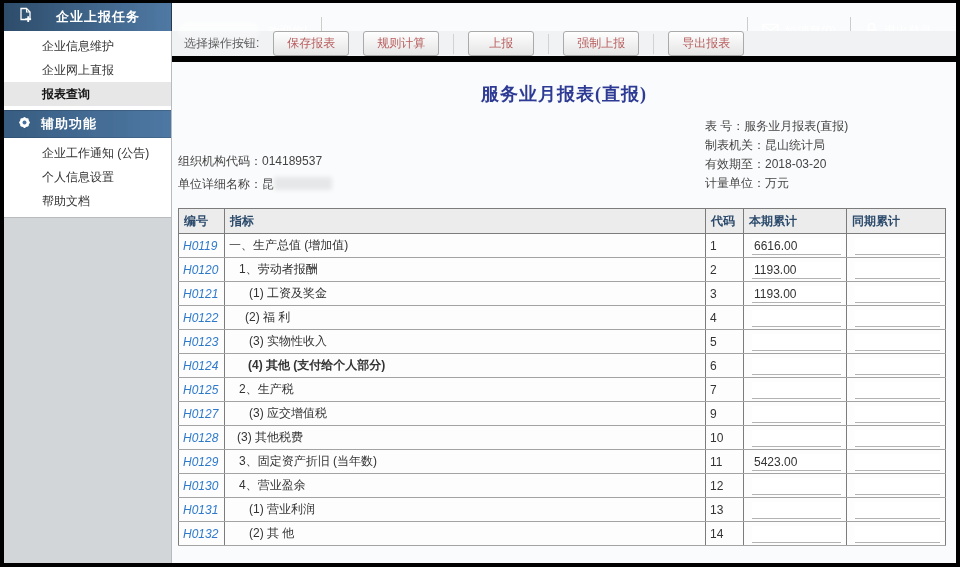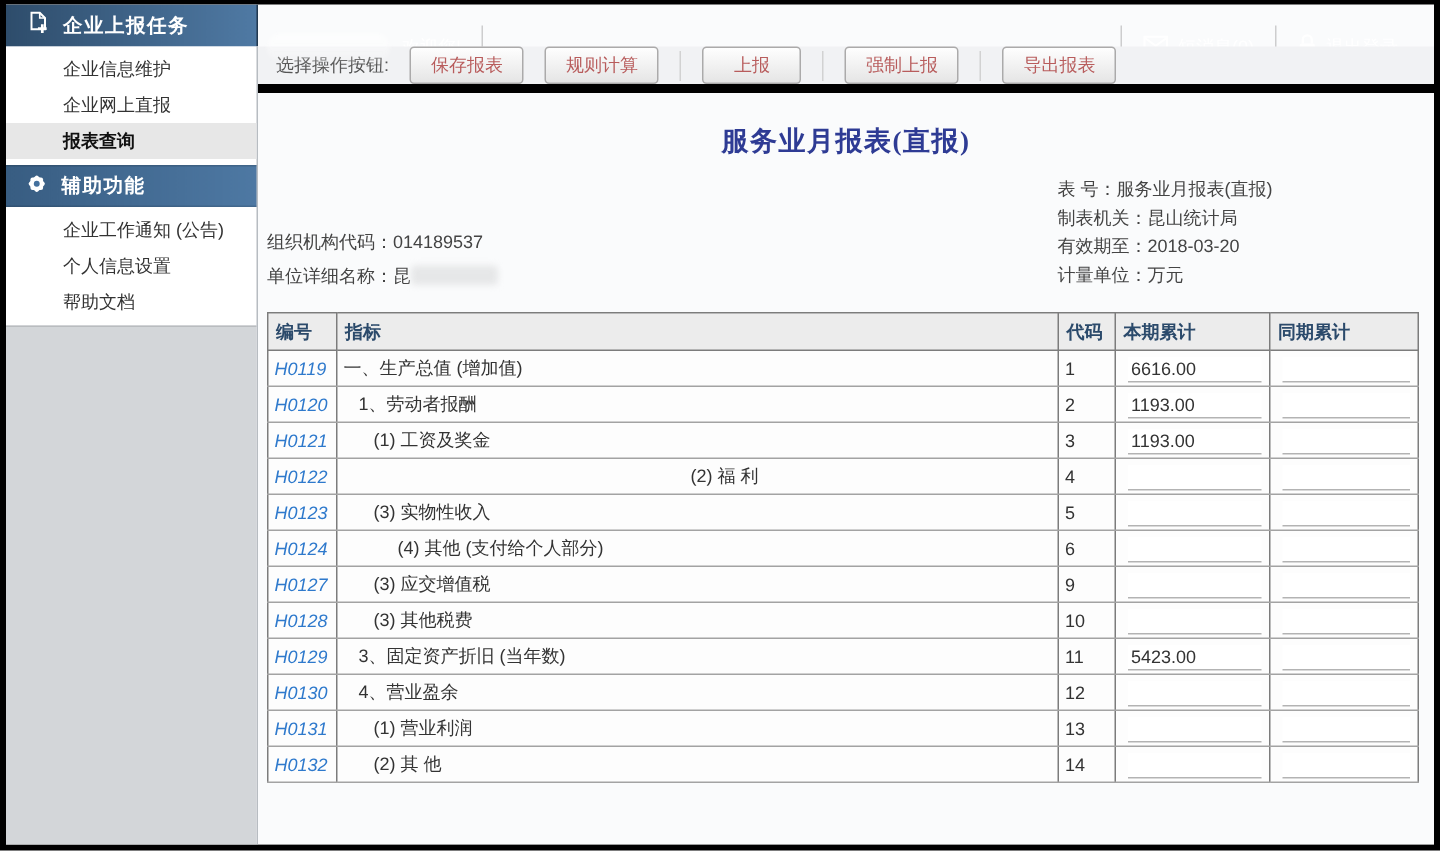--- a/index.html
+++ b/index.html
@@ -12,21 +12,21 @@
   .frame {
     position: absolute; left: 4px; top: 3px; width: 952px; height: 560px;
     display: flex; flex-direction: column; background: #fafbfc; overflow: hidden;
   }
   
   .topbar { height: 28px; display: flex; flex: none; }
   .topbar-left {
     width: 168px; flex: none; display: flex; align-items: center;
     background: linear-gradient(to right, rgba(0,0,0,.32), rgba(255,255,255,.06)), var(--c-section, #44719e);
     border-right: 1px solid rgba(0,0,0,.25);
-    padding-left: 13px; gap: 9px;
+    padding-left: 13px; gap: 23px;
   }
   .topbar-left .title { color: #fff; font-size: 13px; font-weight: bold; letter-spacing: 1px; }
   .topbar-main {
     flex: 1; display: flex; align-items: center;
     background: linear-gradient(var(--c-topbar-hi, #6389b1), var(--c-topbar, #567da5));
     color: #fff; font-size: 12px; padding: 0 10px 0 4px; margin-top: 28px;
   }
   .user-blob {
     width: 82px; height: 19px; border-radius: 9px; margin: 0 8px 0 2px;
     background: linear-gradient(rgba(255,255,255,.6), rgba(255,255,255,.18));
@@ -259,21 +259,21 @@
             <td>3</td>
             <td class="val-cell">
                   <input class="cell-input" value="1193.00" style="">
                 </td>
             <td class="val-cell">
                   <input class="cell-input" style="">
                 </td>
           </tr>
               <tr>
             <td><a class="code-link">H0122</a></td>
-            <td style="padding-left: 36px; text-align: center;">(2) 福 利</td>
+            <td style="padding-left: 20px;">(2) 福 利</td>
             <td>4</td>
             <td class="val-cell">
                   <input class="cell-input" style="">
                 </td>
             <td class="val-cell">
                   <input class="cell-input" style="">
                 </td>
           </tr>
               <tr>
             <td><a class="code-link">H0123</a></td>
@@ -281,43 +281,54 @@
             <td>5</td>
             <td class="val-cell">
                   <input class="cell-input" style="">
                 </td>
             <td class="val-cell">
                   <input class="cell-input" style="">
                 </td>
           </tr>
               <tr>
             <td><a class="code-link">H0124</a></td>
-            <td style="padding-left: 40px;">(4) 其他 (支付给个人部分)</td>
+            <td style="padding-left: 23px; font-weight: bold;">(4) 其他 (支付给个人部分)</td>
             <td>6</td>
+            <td class="val-cell">
+                  <input class="cell-input" style="">
+                </td>
+            <td class="val-cell">
+                  <input class="cell-input" style="">
+                </td>
+          </tr>
+              <tr>
+            <td><a class="code-link">H0125</a></td>
+            <td style="padding-left: 14px;">2、生产税</td>
+            <td>7</td>
             <td class="val-cell">
                   <input class="cell-input" style="">
                 </td>
             <td class="val-cell">
                   <input class="cell-input" style="">
                 </td>
           </tr>
               <tr>
             <td><a class="code-link">H0127</a></td>
             <td style="padding-left: 24px;">(3) 应交增值税</td>
             <td>9</td>
             <td class="val-cell">
                   <input class="cell-input" style="">
                 </td>
             <td class="val-cell">
                   <input class="cell-input" style="">
                 </td>
           </tr>
               <tr>
             <td><a class="code-link">H0128</a></td>
-            <td style="padding-left: 24px;">(3) 其他税费</td>
+            <td style="padding-left: 12px;">(3) 其他税费</td>
             <td>10</td>
             <td class="val-cell">
                   <input class="cell-input" style="">
                 </td>
             <td class="val-cell">
                   <input class="cell-input" style="">
                 </td>
           </tr>
               <tr>
             <td><a class="code-link">H0129</a></td>

